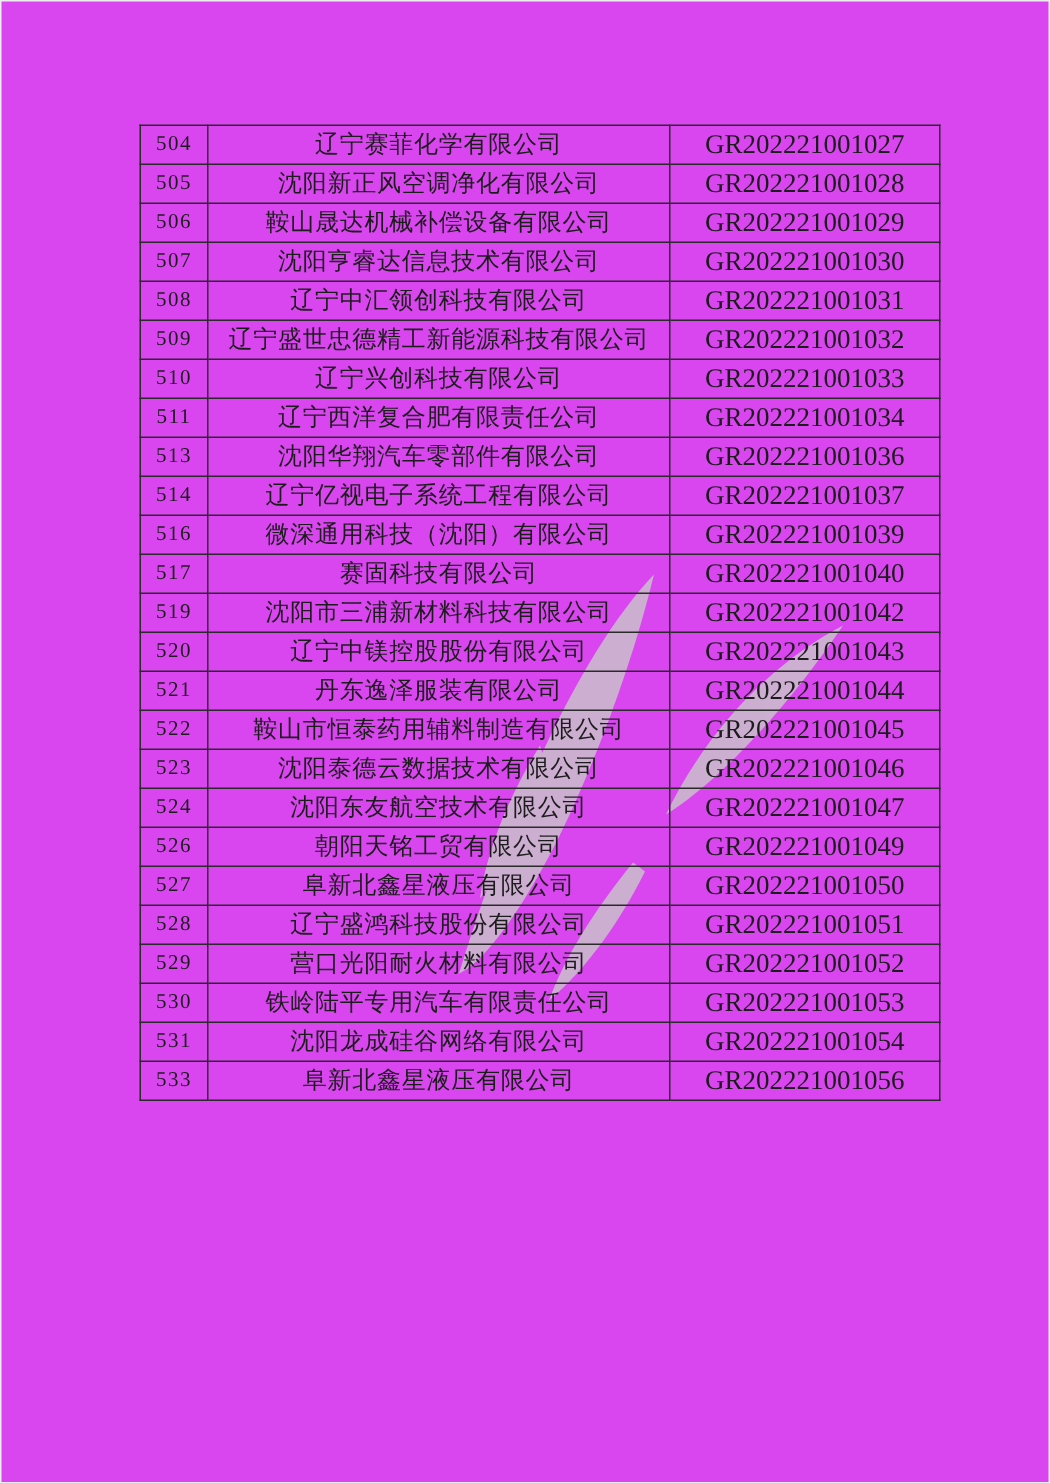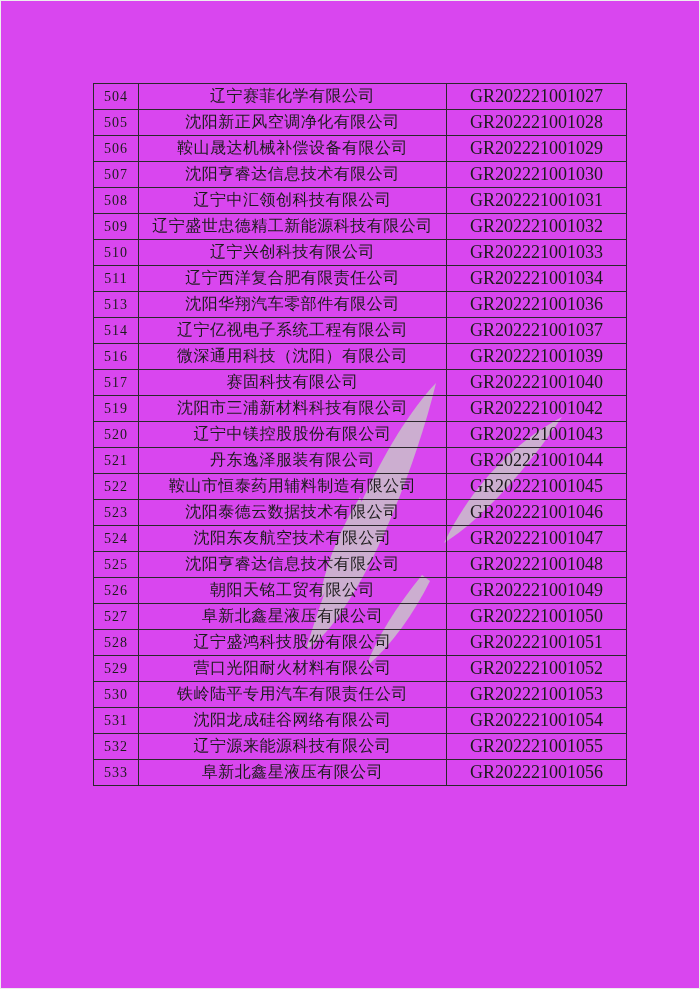--- a/index.html
+++ b/index.html
@@ -174,25 +174,20 @@
         <td class="c-no">523</td>
         <td class="c-name">沈阳泰德云数据技术有限公司</td>
         <td class="c-code">GR202221001046</td>
       </tr>
         <tr>
         <td class="c-no">524</td>
         <td class="c-name">沈阳东友航空技术有限公司</td>
         <td class="c-code">GR202221001047</td>
       </tr>
         <tr>
-        <td class="c-no">525</td>
-        <td class="c-name">沈阳亨睿达信息技术有限公司</td>
-        <td class="c-code">GR202221001048</td>
-      </tr>
-        <tr>
         <td class="c-no">526</td>
         <td class="c-name">朝阳天铭工贸有限公司</td>
         <td class="c-code">GR202221001049</td>
       </tr>
         <tr>
         <td class="c-no">527</td>
         <td class="c-name">阜新北鑫星液压有限公司</td>
         <td class="c-code">GR202221001050</td>
       </tr>
         <tr>
@@ -209,25 +204,20 @@
         <td class="c-no">530</td>
         <td class="c-name">铁岭陆平专用汽车有限责任公司</td>
         <td class="c-code">GR202221001053</td>
       </tr>
         <tr>
         <td class="c-no">531</td>
         <td class="c-name">沈阳龙成硅谷网络有限公司</td>
         <td class="c-code">GR202221001054</td>
       </tr>
         <tr>
-        <td class="c-no">532</td>
-        <td class="c-name">辽宁源来能源科技有限公司</td>
-        <td class="c-code">GR202221001055</td>
-      </tr>
-        <tr>
         <td class="c-no">533</td>
         <td class="c-name">阜新北鑫星液压有限公司</td>
         <td class="c-code">GR202221001056</td>
       </tr>
       </tbody>
   </table>
 
 </div>
 
 </body></html>

